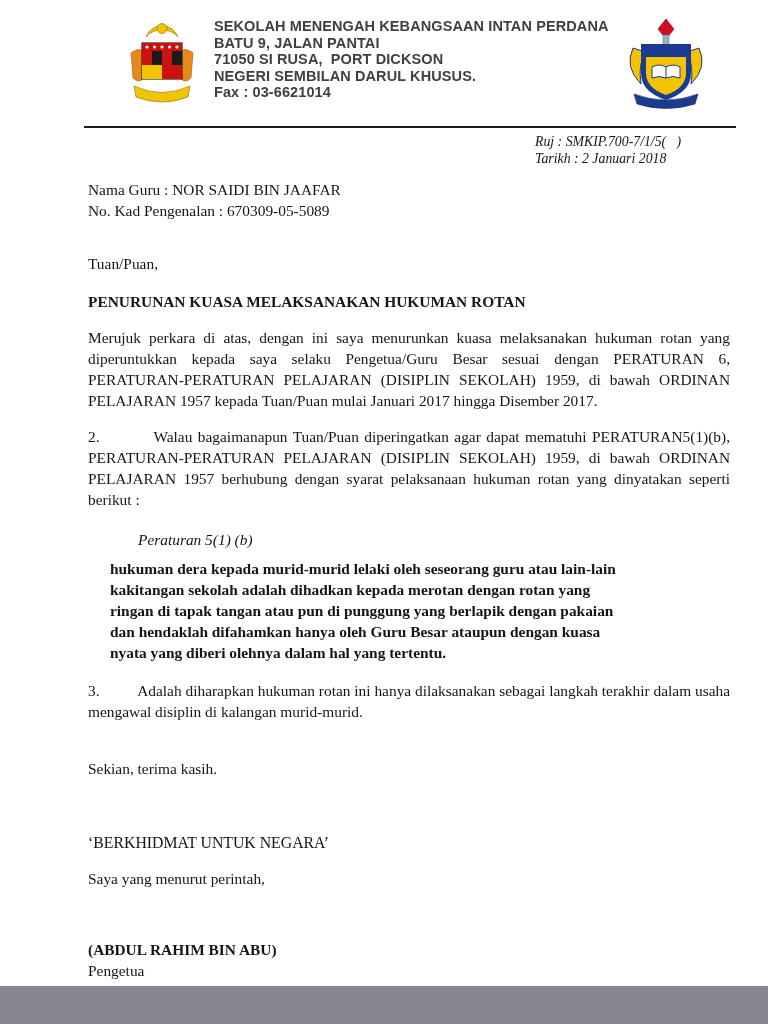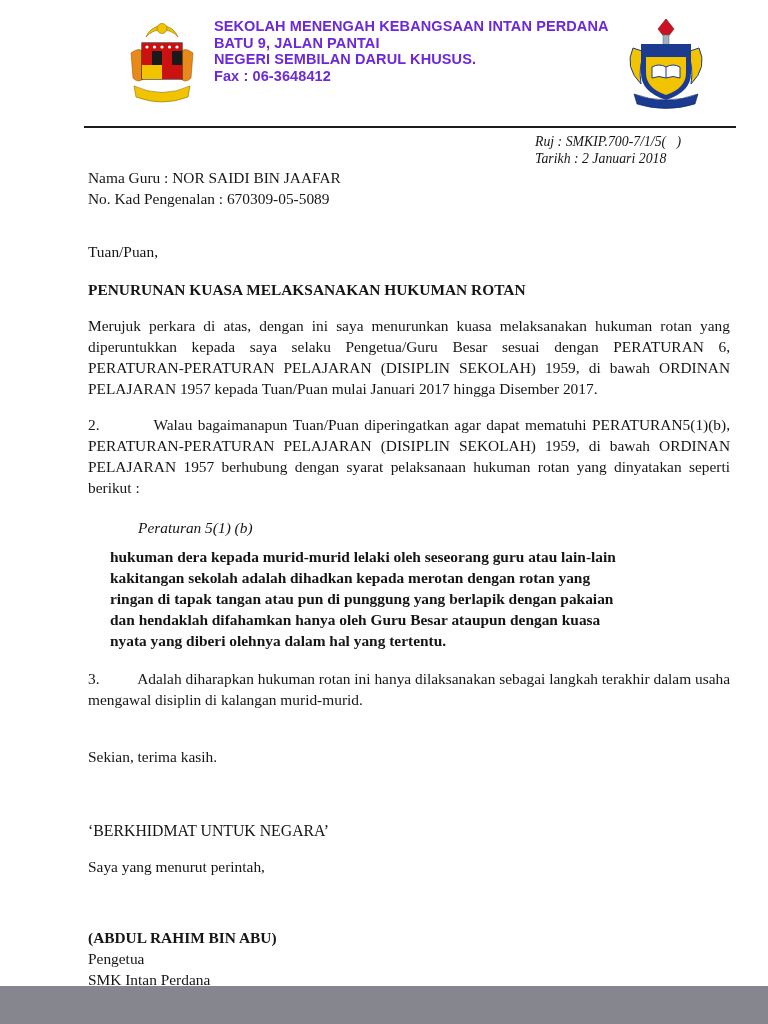--- a/index.html
+++ b/index.html
@@ -24,21 +24,21 @@
   }
   .crest-left{width:72px;height:88px;flex:0 0 72px;margin-top:2px;}
   .crest-right{width:88px;height:92px;flex:0 0 88px;margin-left:10px;}
   .head-text{
     flex:1;
     padding-left:16px;
     font-family:"Liberation Sans", sans-serif;
     font-weight:bold;
     font-size:14.5px;
     line-height:16.6px;
-    color:#6d28d9;
+    color:#404040;
     letter-spacing:.1px;
   }
   .divider{
     margin:16px 32px 0 84px;
     border-bottom:2px solid #1c1c1c;
     height:0;
   }
   
   .ref-block{
     padding-left:535px;
@@ -46,21 +46,21 @@
     font-size:13.8px;
     line-height:17px;
     font-style:italic;
   }
   
   .body-text{
     margin:0 38px 0 88px;
     font-size:15.4px;
     line-height:21px;
   }
-  .recipient{}
+  .recipient{margin-top:12px;}
   .salutation{margin-top:32px;}
   .subject{margin-top:17px;font-weight:bold;}
   .para{margin-top:15px;text-align:justify;}
   .clause-title{margin-top:19px;margin-left:50px;font-style:italic;}
   .clause-body{
     margin-top:8px;margin-left:22px;
     width:527px;
     font-weight:bold;
     text-align:left;
   }
@@ -99,22 +99,23 @@
         <rect x="46" y="31" width="10" height="14" fill="#1a1a1a"></rect>
         <rect x="16" y="45" width="20" height="14" fill="#f2c400"></rect>
         <rect x="36" y="45" width="20" height="14" fill="#cc1111"></rect>
         <path d="M8 66 q28 13 56 0 l-2 11 q-26 10 -52 0 z" fill="#f2c400" stroke="#8a6d00" stroke-width="0.6"></path>
       </svg>
     </div>
 
     <div class="head-text">
       <div>SEKOLAH MENENGAH KEBANGSAAN INTAN PERDANA</div>
       <div>BATU 9, JALAN PANTAI</div>
+      <div>71050 SI RUSA,&nbsp; PORT DICKSON</div>
       <div>NEGERI SEMBILAN DARUL KHUSUS.</div>
-      <div>Fax : 06-3648412</div>
+      <div>Fax : 03-6621014</div>
     </div>
 
     <div class="crest-right">
       <svg viewBox="0 0 88 92" width="88" height="92" aria-hidden="true">
         <path d="M44 1 l8 10 -8 10 -8 -10 z" fill="#cc1122" stroke="#7a0010" stroke-width="0.6"></path>
         <rect x="41" y="17" width="6" height="10" fill="#9fb0c0" stroke="#5a6b7a" stroke-width="0.5"></rect>
         <path d="M11 30 q-9 19 8 36 q-3 -19 4 -32 z" fill="#f2c400" stroke="#1a3b8f" stroke-width="1"></path>
         <path d="M77 30 q9 19 -8 36 q3 -19 -4 -32 z" fill="#f2c400" stroke="#1a3b8f" stroke-width="1"></path>
         <path d="M19 26 h50 v29 q0 19 -25 27 q-25 -8 -25 -27 z" fill="#1a3b8f"></path>
         <path d="M24 31 h40 v24 q0 15 -20 22 q-20 -7 -20 -22 z" fill="#f2c400"></path>

